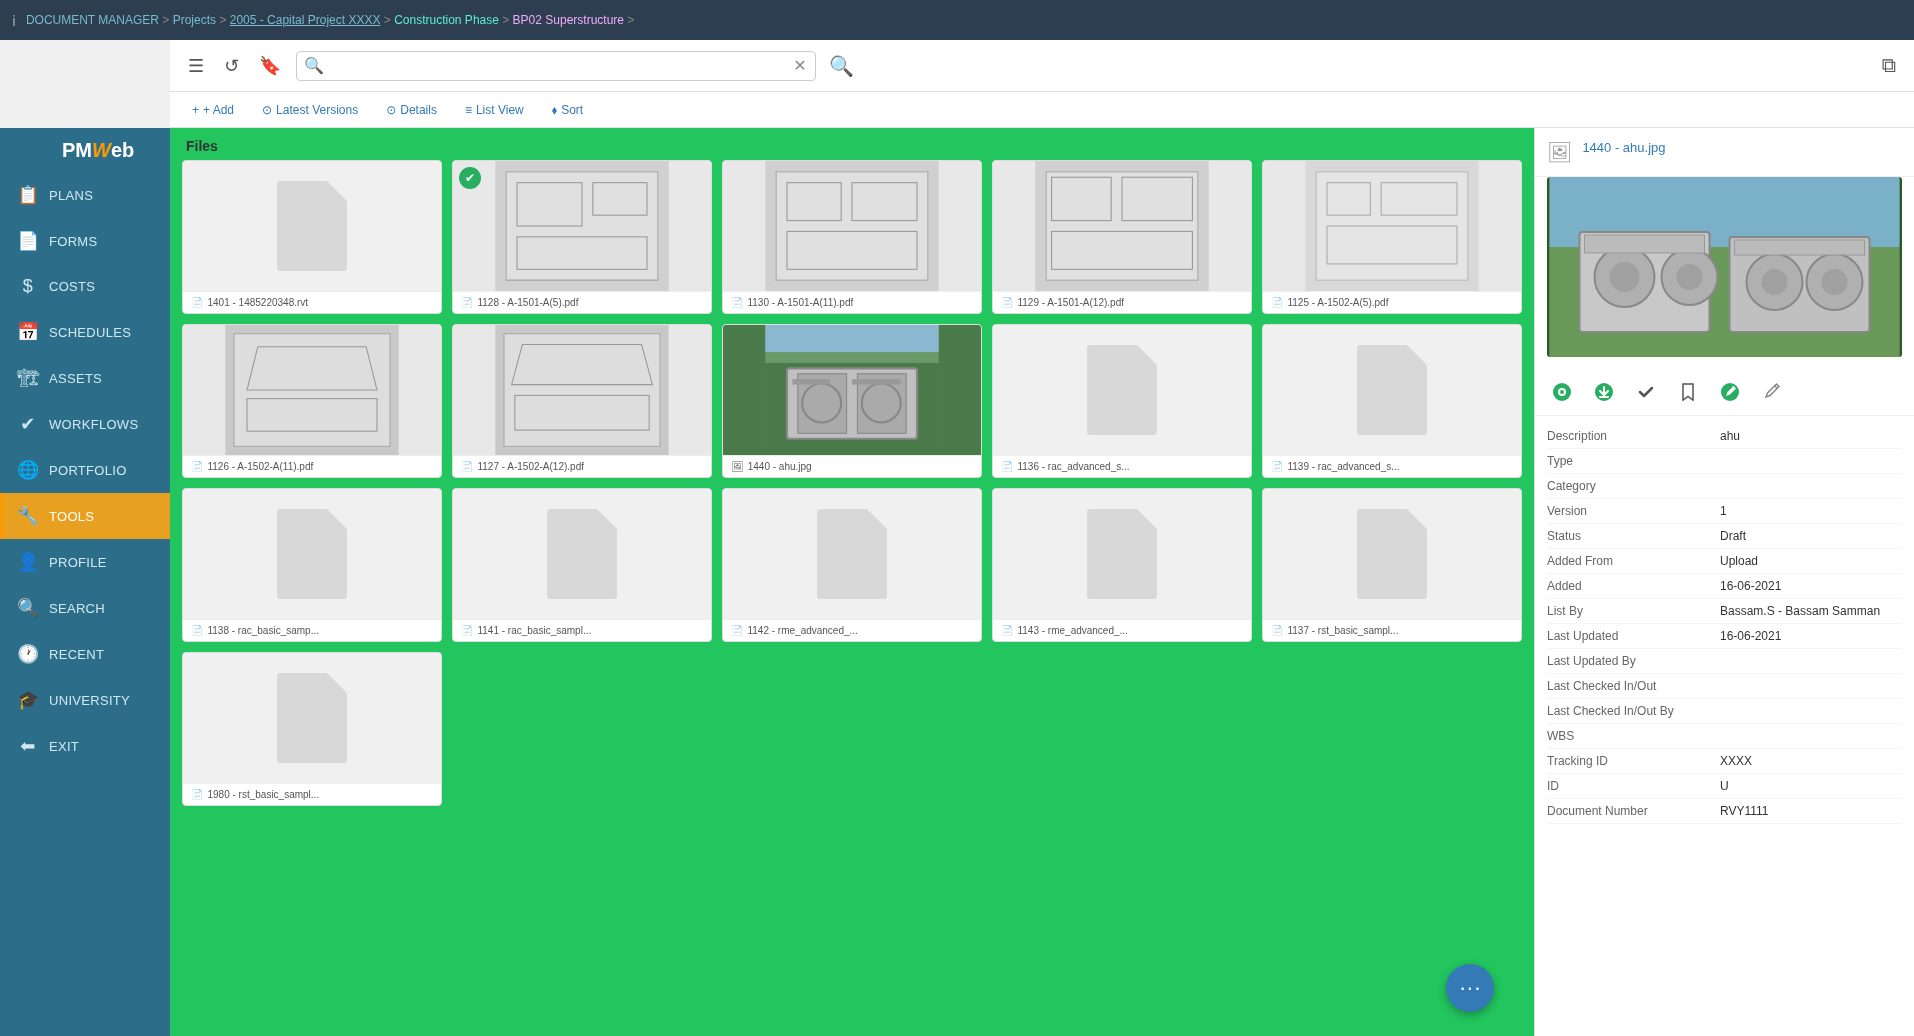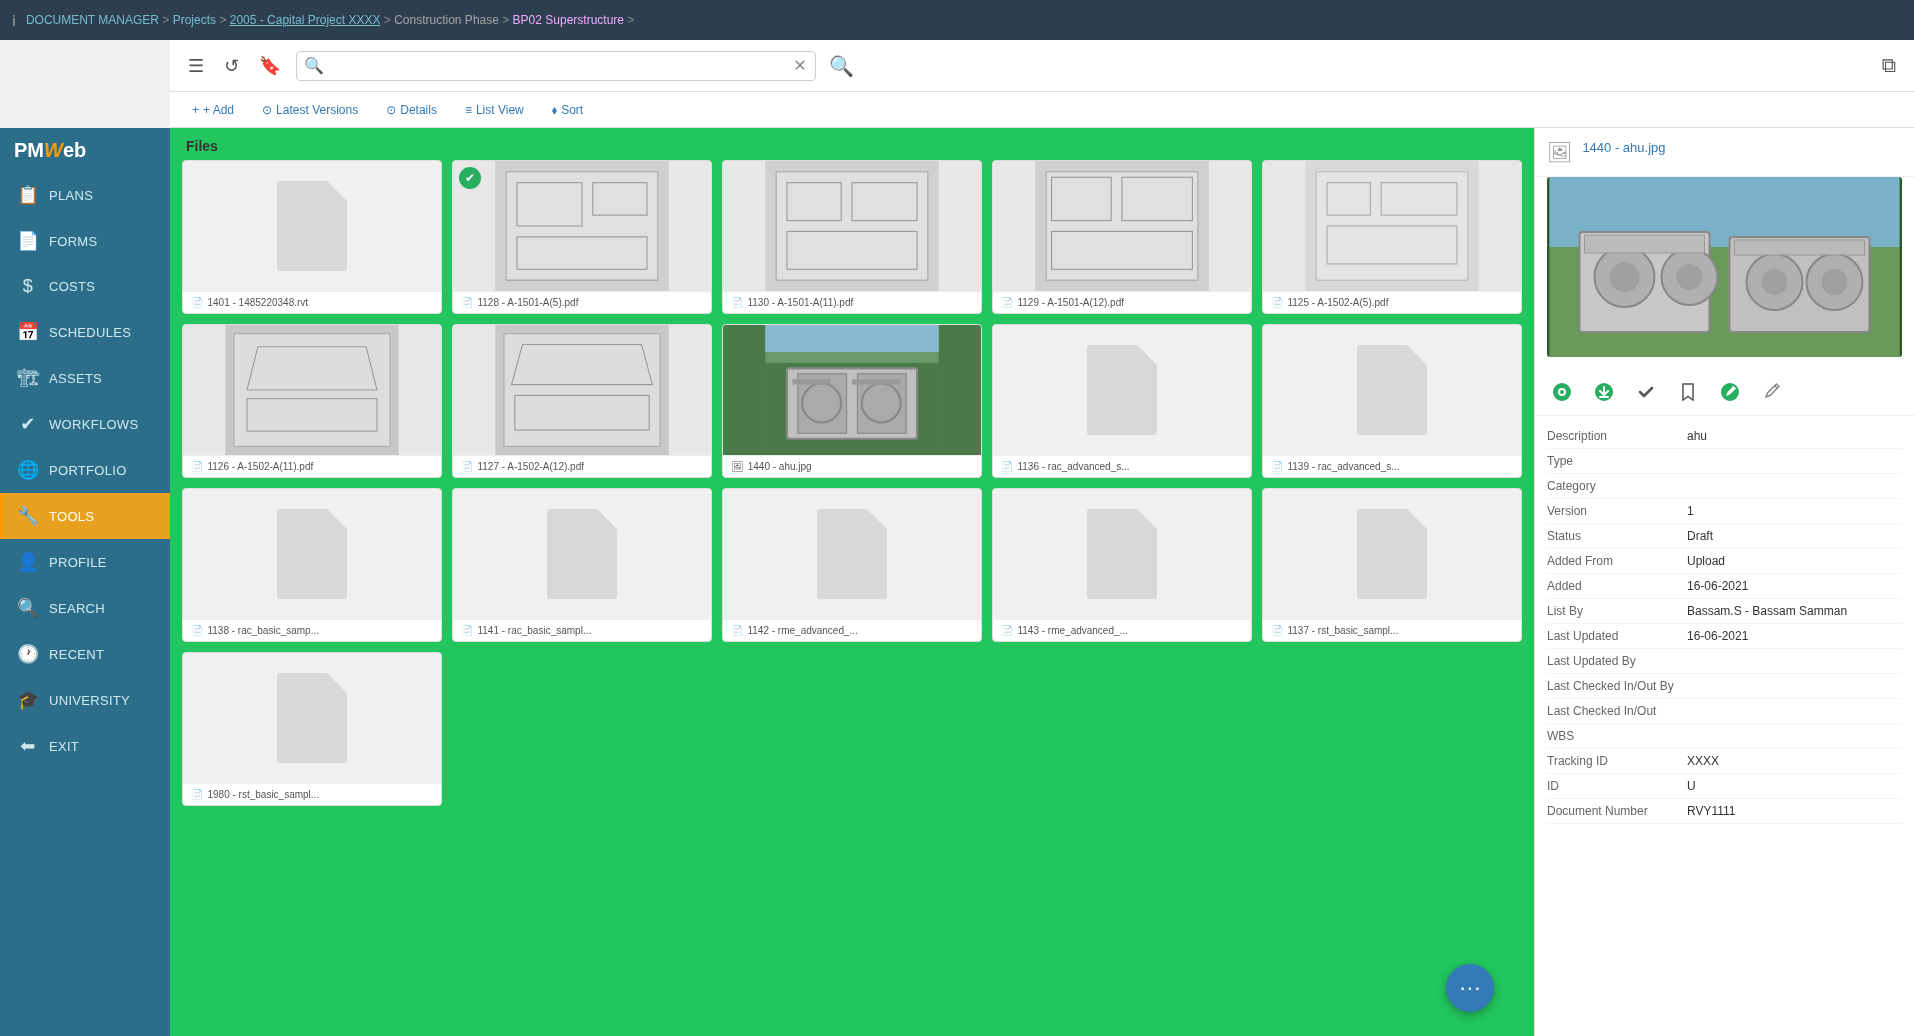--- a/index.html
+++ b/index.html
@@ -297,20 +297,21 @@
     }
     .meta-label {
       color: #666;
       width: 140px;
       flex-shrink: 0;
     }
     .meta-value {
       color: #333;
       font-weight: 500;
       flex: 1;
+      margin-left: 33px;
     }
 
     
     .fab-btn {
       position: fixed;
       bottom: 24px;
       right: 420px;
       background: #337ab7;
       color: white;
       border: none;
@@ -335,21 +336,21 @@
 
 <div class="topbar">
   <span style="color:#aaa;font-size:15px;">ℹ</span>
   <span style="font-size:12px;color:#ccc;">
     <span style="color:#7bc;cursor:pointer;">DOCUMENT MANAGER</span>
     <span style="color:#888;"> &gt; </span>
     <span style="color:#7bc;cursor:pointer;">Projects</span>
     <span style="color:#888;"> &gt; </span>
     <span style="color:#7bc;cursor:pointer;text-decoration:underline;">2005 - Capital Project XXXX</span>
     <span style="color:#888;"> &gt; </span>
-    <span style="color:#a3a3a3;cursor:pointer;">Construction Phase</span>
+    <span style="color:#5eead4;cursor:pointer;">Construction Phase</span>
     <span style="color:#888;"> &gt; </span>
     <span style="color:#f0abfc;cursor:pointer;">BP02 Superstructure</span>
     <span style="color:#888;"> &gt; </span>
   </span>
 </div>
 
 <div class="toolbar" style="margin-left:170px;">
   <button class="toolbar-icon-btn">☰</button>
   <button class="toolbar-icon-btn">↺</button>
   <button class="toolbar-icon-btn">🔖</button>
@@ -382,21 +383,21 @@
   <button class="action-btn">
     <span>⬧</span>
     <span>Sort</span>
   </button>
 </div>
 
 <div class="main-layout">
 
   <div class="sidebar">
     <div class="sidebar-logo">
-      <div style="color:white;font-size:20px;font-weight:bold;line-height:1;">
+      <div style="color:white;font-size:20px;font-weight:bold;line-height:1;margin-left:48px;">
         <span style="color:white;">PM</span><span style="color:#f90;font-style:italic;">W</span><span style="color:white;">eb</span>
       </div>
     </div>
 
     <div class="sidebar-item">
       <span class="icon">📋</span>
       <span>PLANS</span>
     </div>
     <div class="sidebar-item">
       <span class="icon">📄</span>
@@ -791,28 +792,28 @@
       </div>
       <div class="meta-row">
         <span class="meta-label">Last Updated</span>
         <span class="meta-value">16-06-2021</span>
       </div>
       <div class="meta-row">
         <span class="meta-label">Last Updated By</span>
         <span class="meta-value"></span>
       </div>
       <div class="meta-row">
+        <span class="meta-label">Last Checked In/Out</span>
+        <span class="meta-value"></span>
+      </div>
+      <div class="meta-row">
         <span class="meta-label">Last Checked In/Out By</span>
         <span class="meta-value"></span>
       </div>
       <div class="meta-row">
-        <span class="meta-label">Last Checked In/Out</span>
-        <span class="meta-value"></span>
-      </div>
-      <div class="meta-row">
         <span class="meta-label">WBS</span>
         <span class="meta-value"></span>
       </div>
       <div class="meta-row">
         <span class="meta-label">Tracking ID</span>
         <span class="meta-value">XXXX</span>
       </div>
       <div class="meta-row">
         <span class="meta-label">ID</span>
         <span class="meta-value">U</span>

